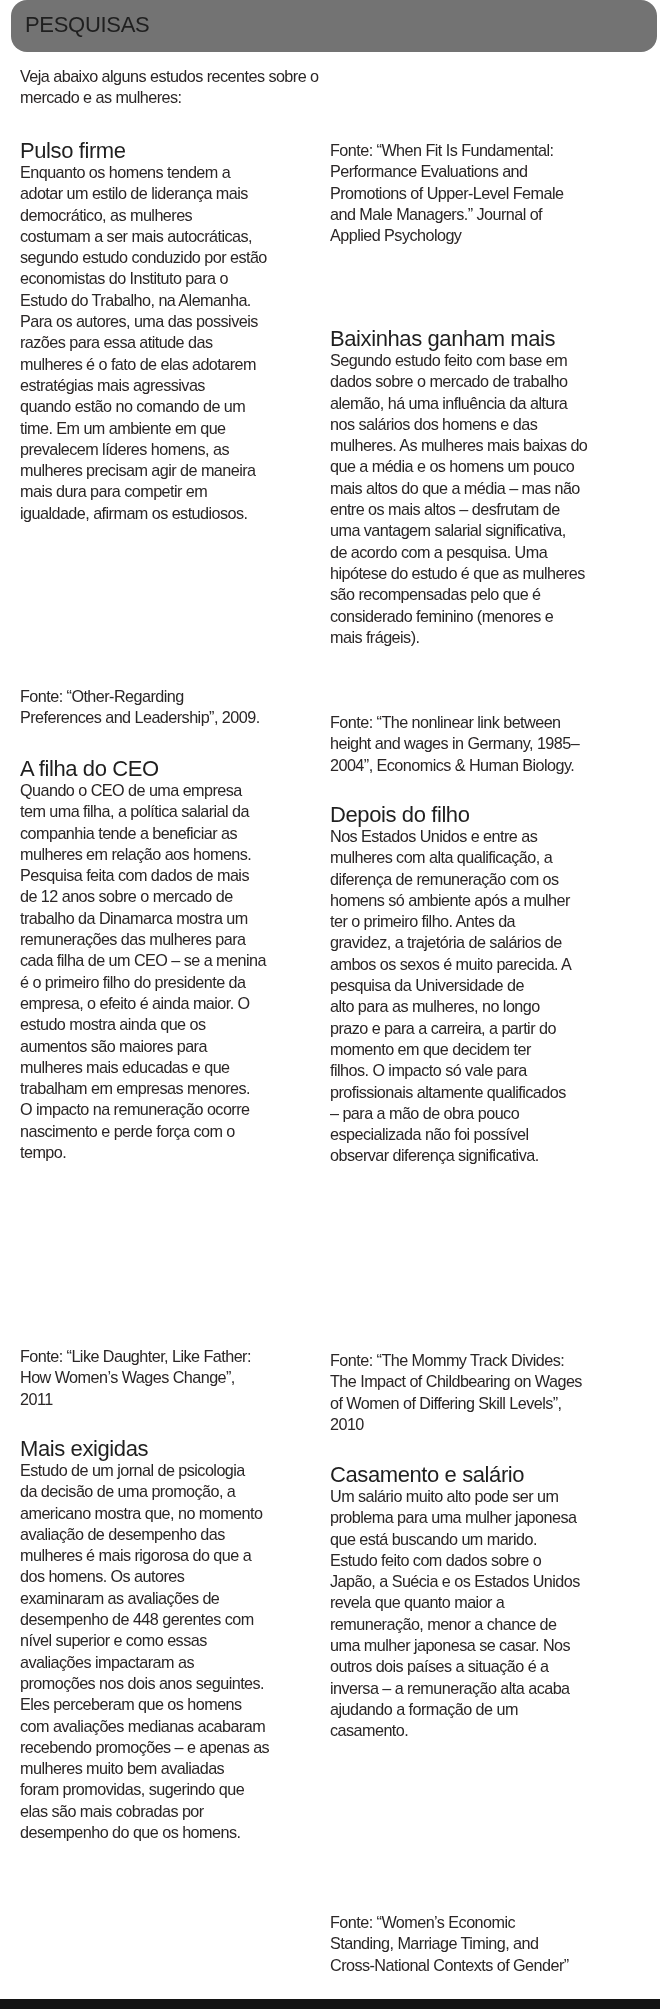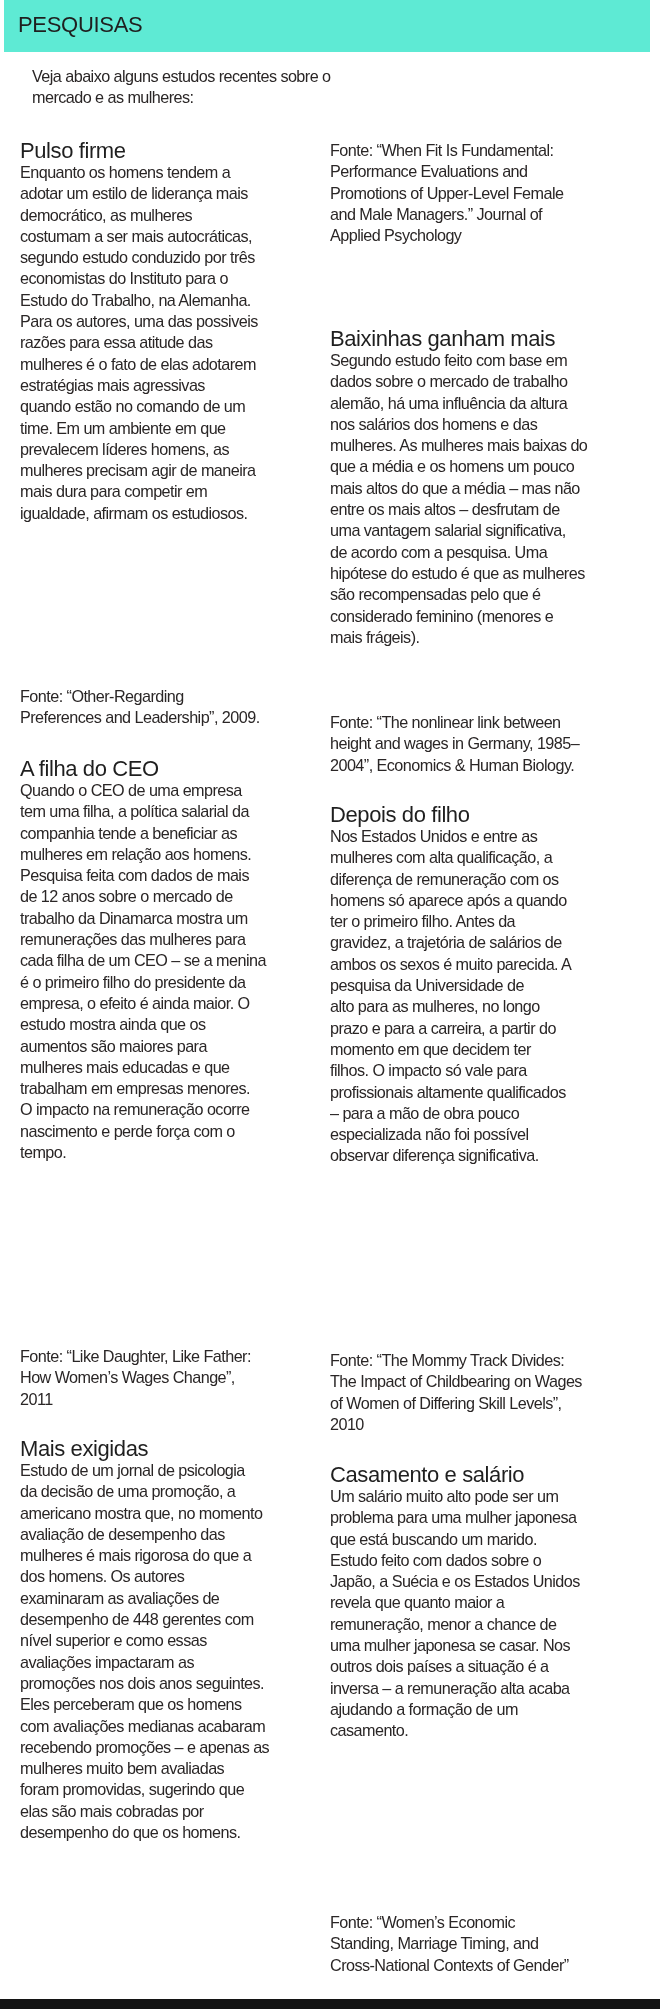--- a/index.html
+++ b/index.html
@@ -2,33 +2,34 @@
 <html><head>
 <meta charset="utf-8">
 <style>
   html, body { margin: 0; padding: 0; background: #ffffff; }
   body {
     width: 660px; height: 2009px; position: relative; overflow: hidden;
     font-family: "Liberation Sans", "DejaVu Sans", sans-serif;
     color: #231f20;
   }
   .header-bar {
-    position: absolute; left: 4px; top: 0; width: 646px; height: 52px;
-    background: #5eead4;
+    position: absolute; left: 11px; top: 0; width: 646px; height: 52px;
+    background: #737373;
+    border-radius: 16px;
   }
   .header-title {
     position: absolute; left: 14px; top: 12px;
     font-size: 22px; letter-spacing: -0.3px; color: #1f1f1f;
     line-height: 26px;
   }
   .intro {
     position: absolute; left: 20px; top: 66px; width: 520px;
     font-size: 18.5px; line-height: 23px; color: #2a2a2a;
   }
-  .intro .ln { display: block; white-space: nowrap; margin-left: 12px; }
+  .intro .ln { display: block; white-space: nowrap; }
   .col {
     position: absolute; top: 0; height: 2000px;
   }
   .col-left { left: 20px; width: 300px; }
   .col-right { left: 330px; width: 320px; }
   .block { position: absolute; left: 0; width: 100%; }
   .ln {
     display: block; white-space: nowrap;
     font-size: 16.2px; line-height: 21.3px; letter-spacing: -0.55px;
     color: #2a2626;
@@ -56,21 +57,21 @@
 <div class="col col-left">
 
   <div class="block heading" style="top:140px">
     <span class="ln">Pulso firme</span>
   </div>
   <div class="block" style="top:162px">
     <span class="ln">Enquanto os homens tendem a</span>
     <span class="ln">adotar um estilo de liderança mais</span>
     <span class="ln">democrático, as mulheres</span>
     <span class="ln">costumam a ser mais autocráticas,</span>
-    <span class="ln">segundo estudo conduzido por três</span>
+    <span class="ln">segundo estudo conduzido por estão</span>
     <span class="ln">economistas do Instituto para o</span>
     <span class="ln">Estudo do Trabalho, na Alemanha.</span>
     <span class="ln">Para os autores, uma das possiveis</span>
     <span class="ln">razões para essa atitude das</span>
     <span class="ln">mulheres é o fato de elas adotarem</span>
     <span class="ln">estratégias mais agressivas</span>
     <span class="ln">quando estão no comando de um</span>
     <span class="ln">time. Em um ambiente em que</span>
     <span class="ln">prevalecem líderes homens, as</span>
     <span class="ln">mulheres precisam agir de maneira</span>
@@ -171,21 +172,21 @@
     <span class="ln">2004”, Economics &amp; Human Biology.</span>
   </div>
 
   <div class="block heading" style="top:804px">
     <span class="ln">Depois do filho</span>
   </div>
   <div class="block" style="top:826px">
     <span class="ln">Nos Estados Unidos e entre as</span>
     <span class="ln">mulheres com alta qualificação, a</span>
     <span class="ln">diferença de remuneração com os</span>
-    <span class="ln">homens só aparece após a quando</span>
+    <span class="ln">homens só ambiente após a mulher</span>
     <span class="ln">ter o primeiro filho. Antes da</span>
     <span class="ln">gravidez, a trajetória de salários de</span>
     <span class="ln">ambos os sexos é muito parecida. A</span>
     <span class="ln">pesquisa da Universidade de</span>
     <span class="ln">alto para as mulheres, no longo</span>
     <span class="ln">prazo e para a carreira, a partir do</span>
     <span class="ln">momento em que decidem ter</span>
     <span class="ln">filhos. O impacto só vale para</span>
     <span class="ln">profissionais altamente qualificados</span>
     <span class="ln">– para a mão de obra pouco</span>

